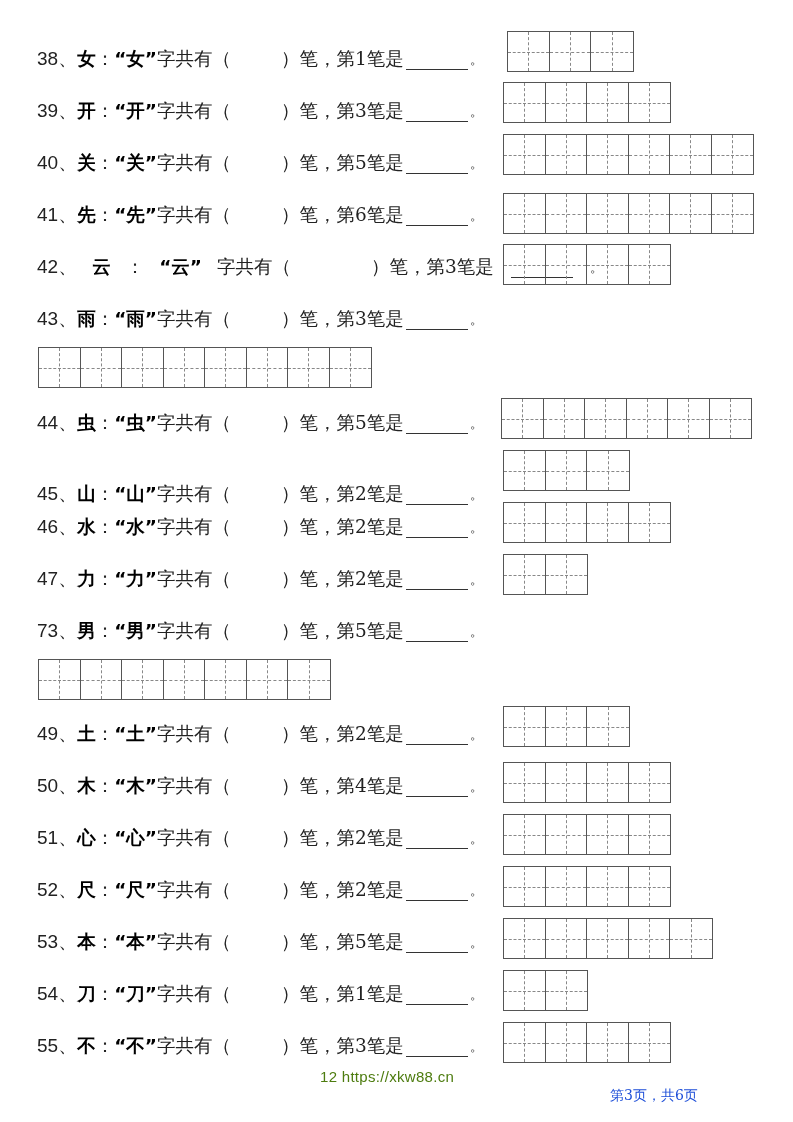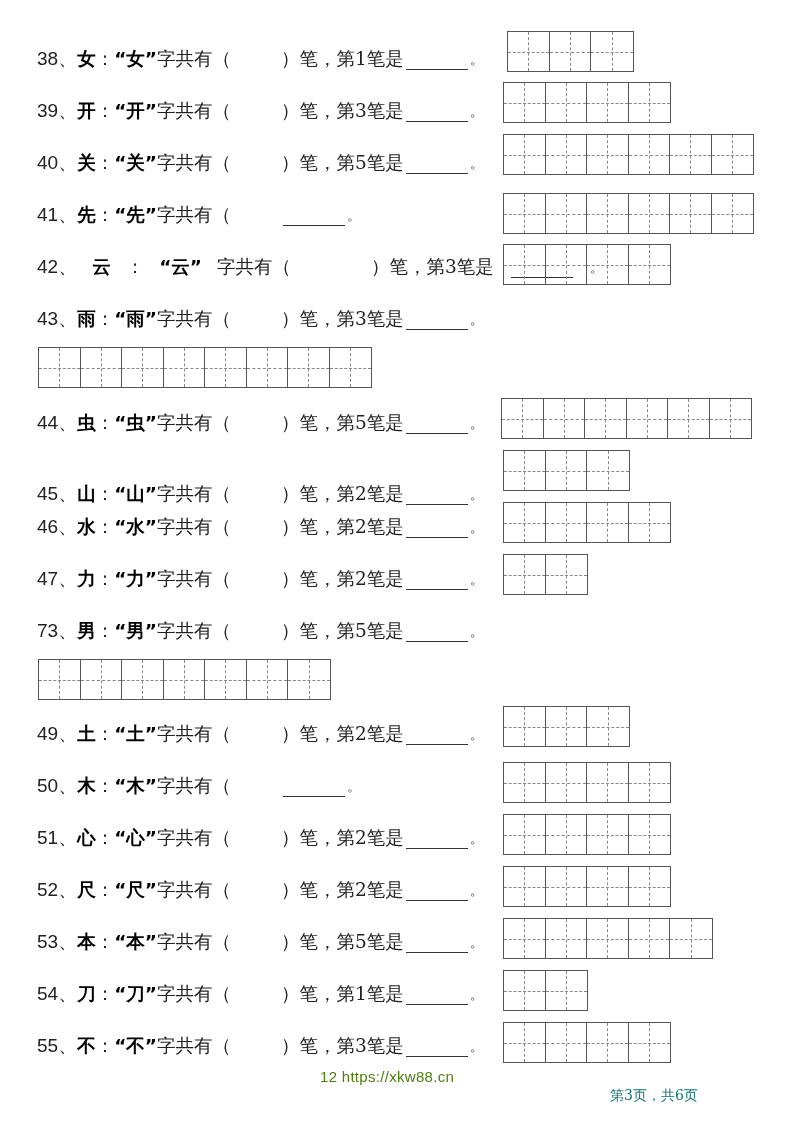--- a/index.html
+++ b/index.html
@@ -13,21 +13,21 @@
   .q .paren { display: inline-block; width: 50px; color: #222; }
   .q .blank { display: inline-block; width: 62px; border-bottom: 1.5px solid #333; height: 20px; margin-left: 2px; }
   .q .dot { font-size: 14px; margin-left: 2px; color: #333; }
   .grid { position: absolute; display: flex; border: 1.5px solid #555; box-sizing: border-box; height: 41px; }
   .cell { position: relative; width: 41.5px; height: 100%; box-sizing: border-box; border-right: 1.5px solid #555; }
   .cell:last-child { border-right: none; }
   .cell::before { content: ""; position: absolute; left: 50%; top: 0; bottom: 0; border-left: 1px dashed #888; }
   .cell::after { content: ""; position: absolute; top: 50%; left: 0; right: 0; border-top: 1px dashed #888; }
   .footer-url { position: absolute; left: 320px; top: 1068px; font-size: 15px; color: #4d7c0f;
                 font-family: "Liberation Sans", sans-serif; letter-spacing: 0.3px; }
-  .footer-page { position: absolute; left: 610px; top: 1087px; font-size: 14px; color: #0f766e;
+  .footer-page { position: absolute; left: 610px; top: 1087px; font-size: 14px; color: #1d4ed8;
                  font-family: "DejaVu Serif", serif; }
 </style>
 </head>
 <body>
 
 <div id="content">
     <div class="q" style="top: 44px;">
       <span class="num">38、</span>
       <span class="bold">女</span>
       <span class="txt">：</span>
@@ -79,20 +79,21 @@
       <div class="cell"></div>
       <div class="cell"></div>
     </div>
     <div class="q" style="top: 200px;">
       <span class="num">41、</span>
       <span class="bold">先</span>
       <span class="txt">：</span>
       <span class="bold">“先”</span>
       <span class="txt">字共有（</span>
       <span class="paren"></span>
+      <span class="txt">）笔，第6笔是</span>
       <span class="blank"></span>
       <span class="dot">。</span>
     </div>
     <div class="grid" style="left: 503px; top: 193px;">
       <div class="cell"></div>
       <div class="cell"></div>
       <div class="cell"></div>
       <div class="cell"></div>
       <div class="cell"></div>
       <div class="cell"></div>
@@ -238,20 +239,21 @@
       <div class="cell"></div>
       <div class="cell"></div>
     </div>
     <div class="q" style="top: 771px;">
       <span class="num">50、</span>
       <span class="bold">木</span>
       <span class="txt">：</span>
       <span class="bold">“木”</span>
       <span class="txt">字共有（</span>
       <span class="paren"></span>
+      <span class="txt">）笔，第4笔是</span>
       <span class="blank"></span>
       <span class="dot">。</span>
     </div>
     <div class="grid" style="left: 503px; top: 762px;">
       <div class="cell"></div>
       <div class="cell"></div>
       <div class="cell"></div>
       <div class="cell"></div>
     </div>
     <div class="q" style="top: 823px; text-align: center;">

